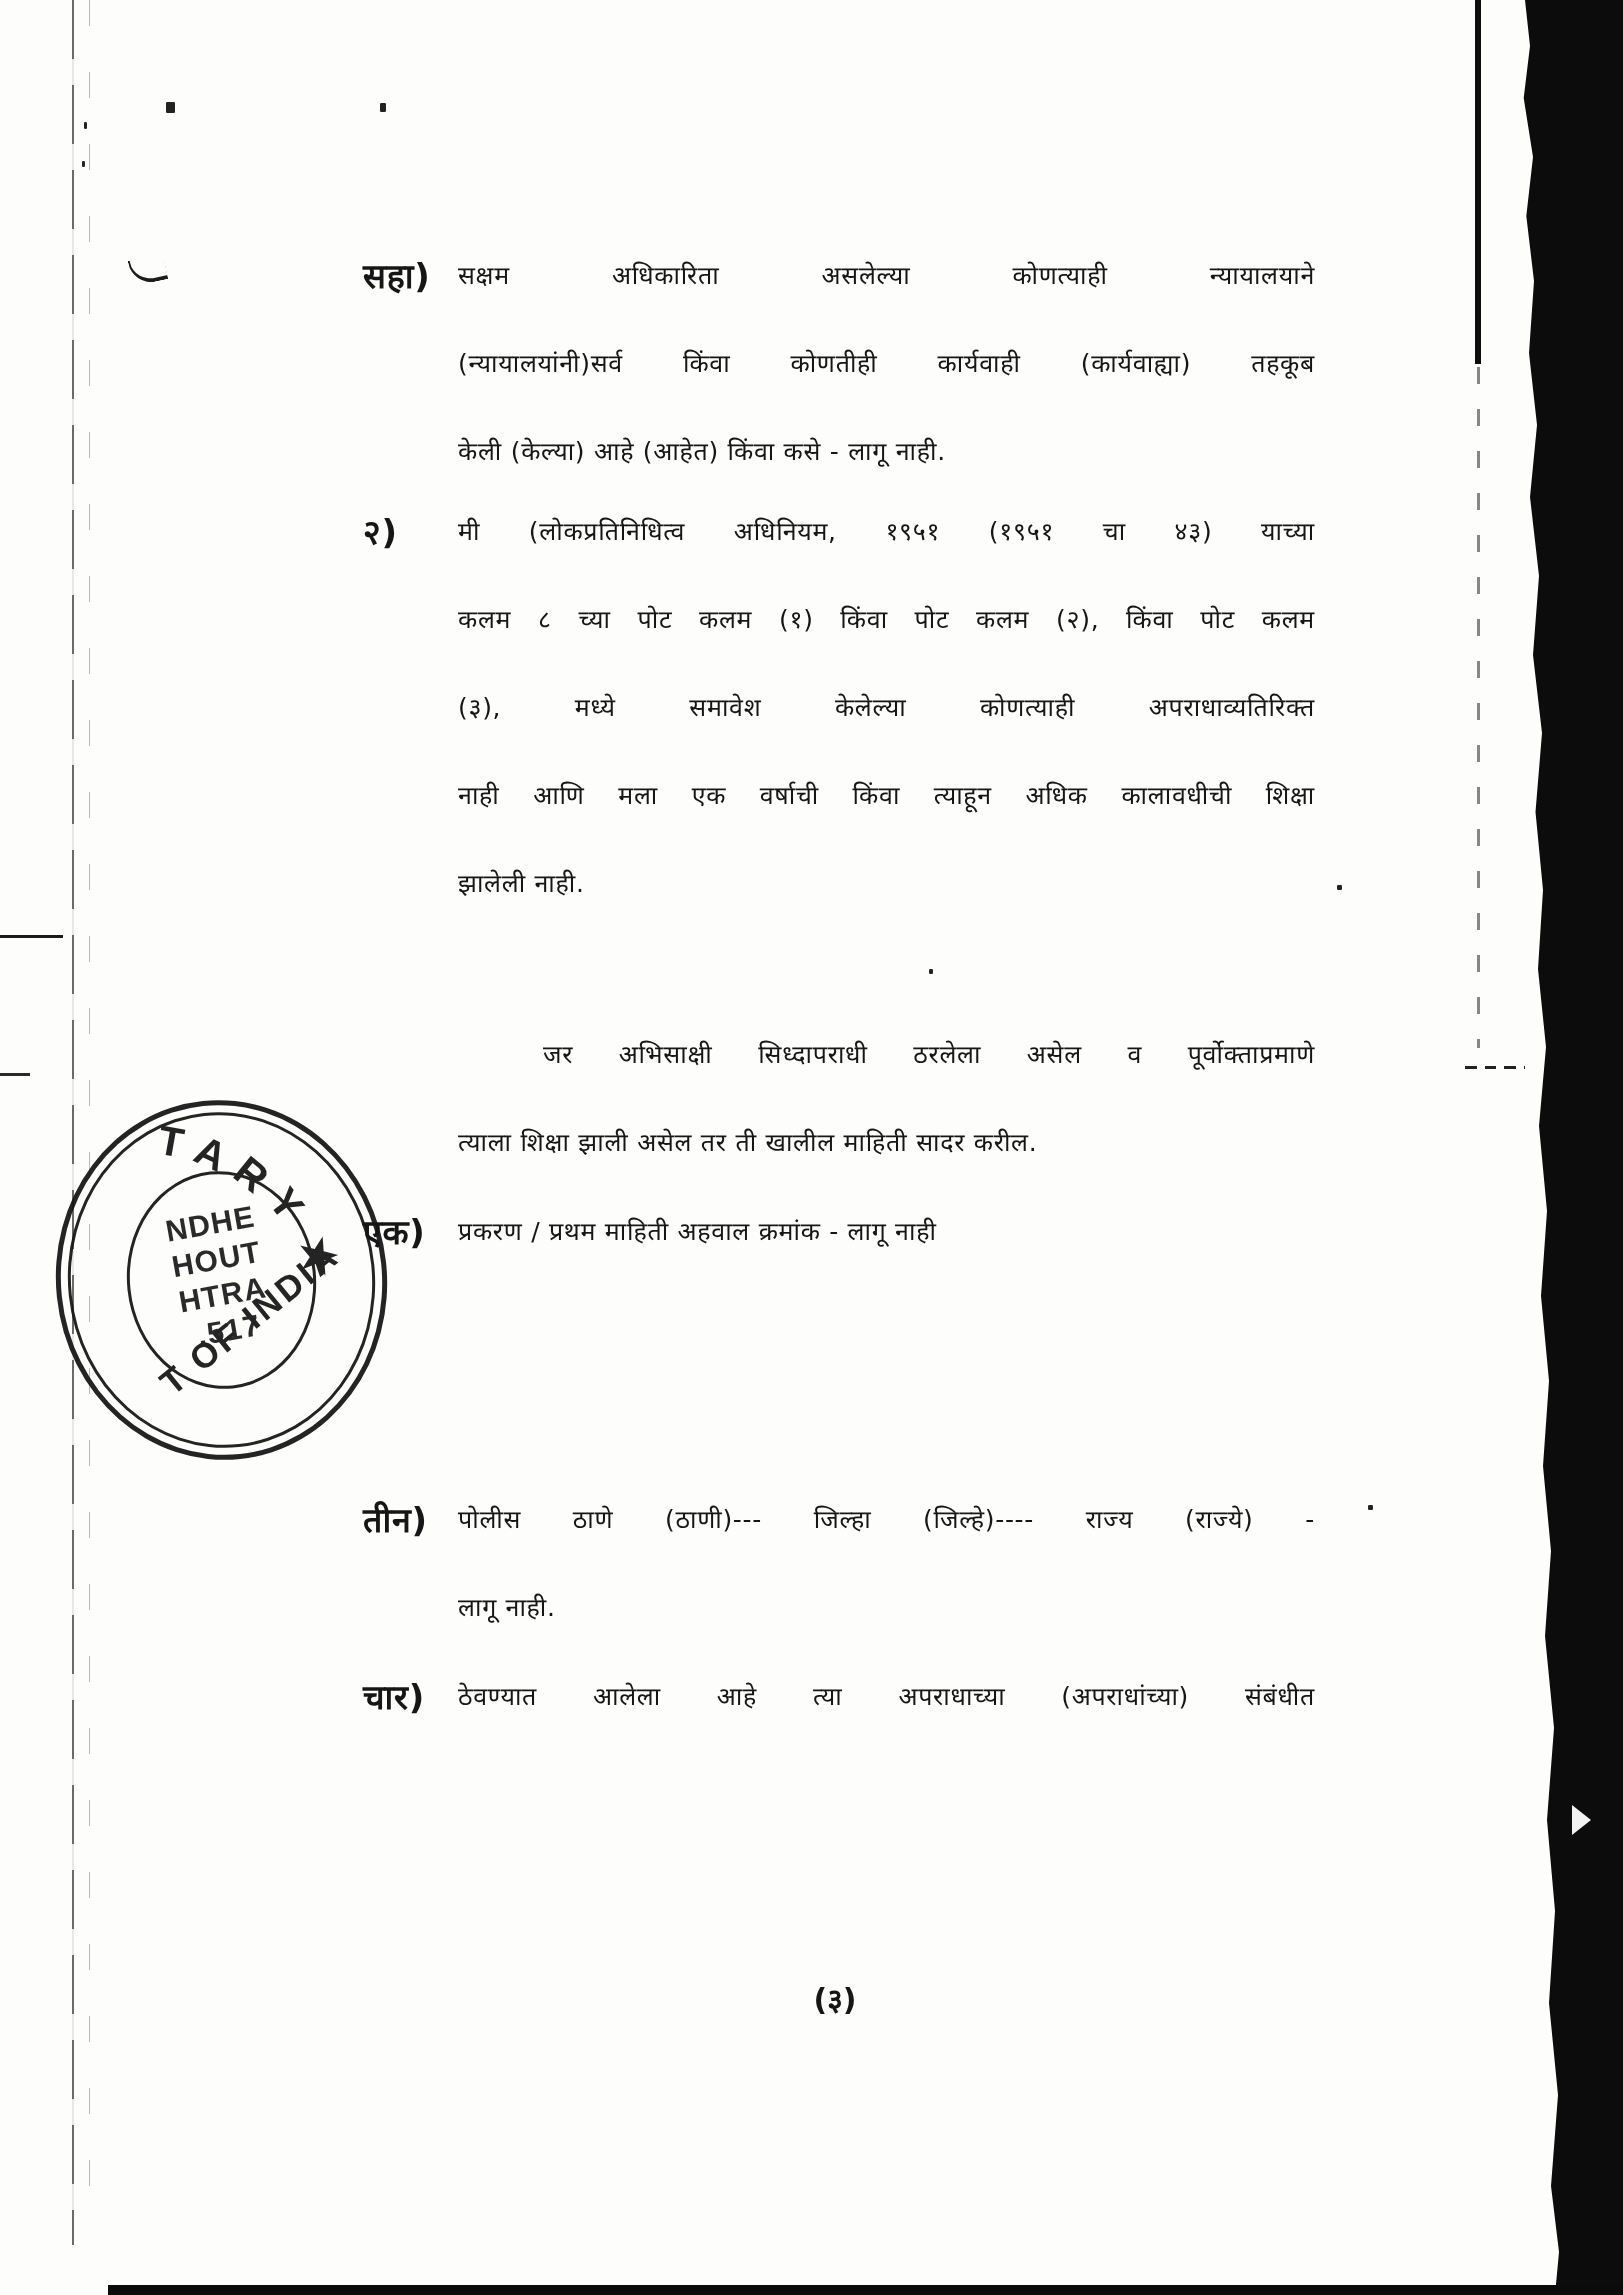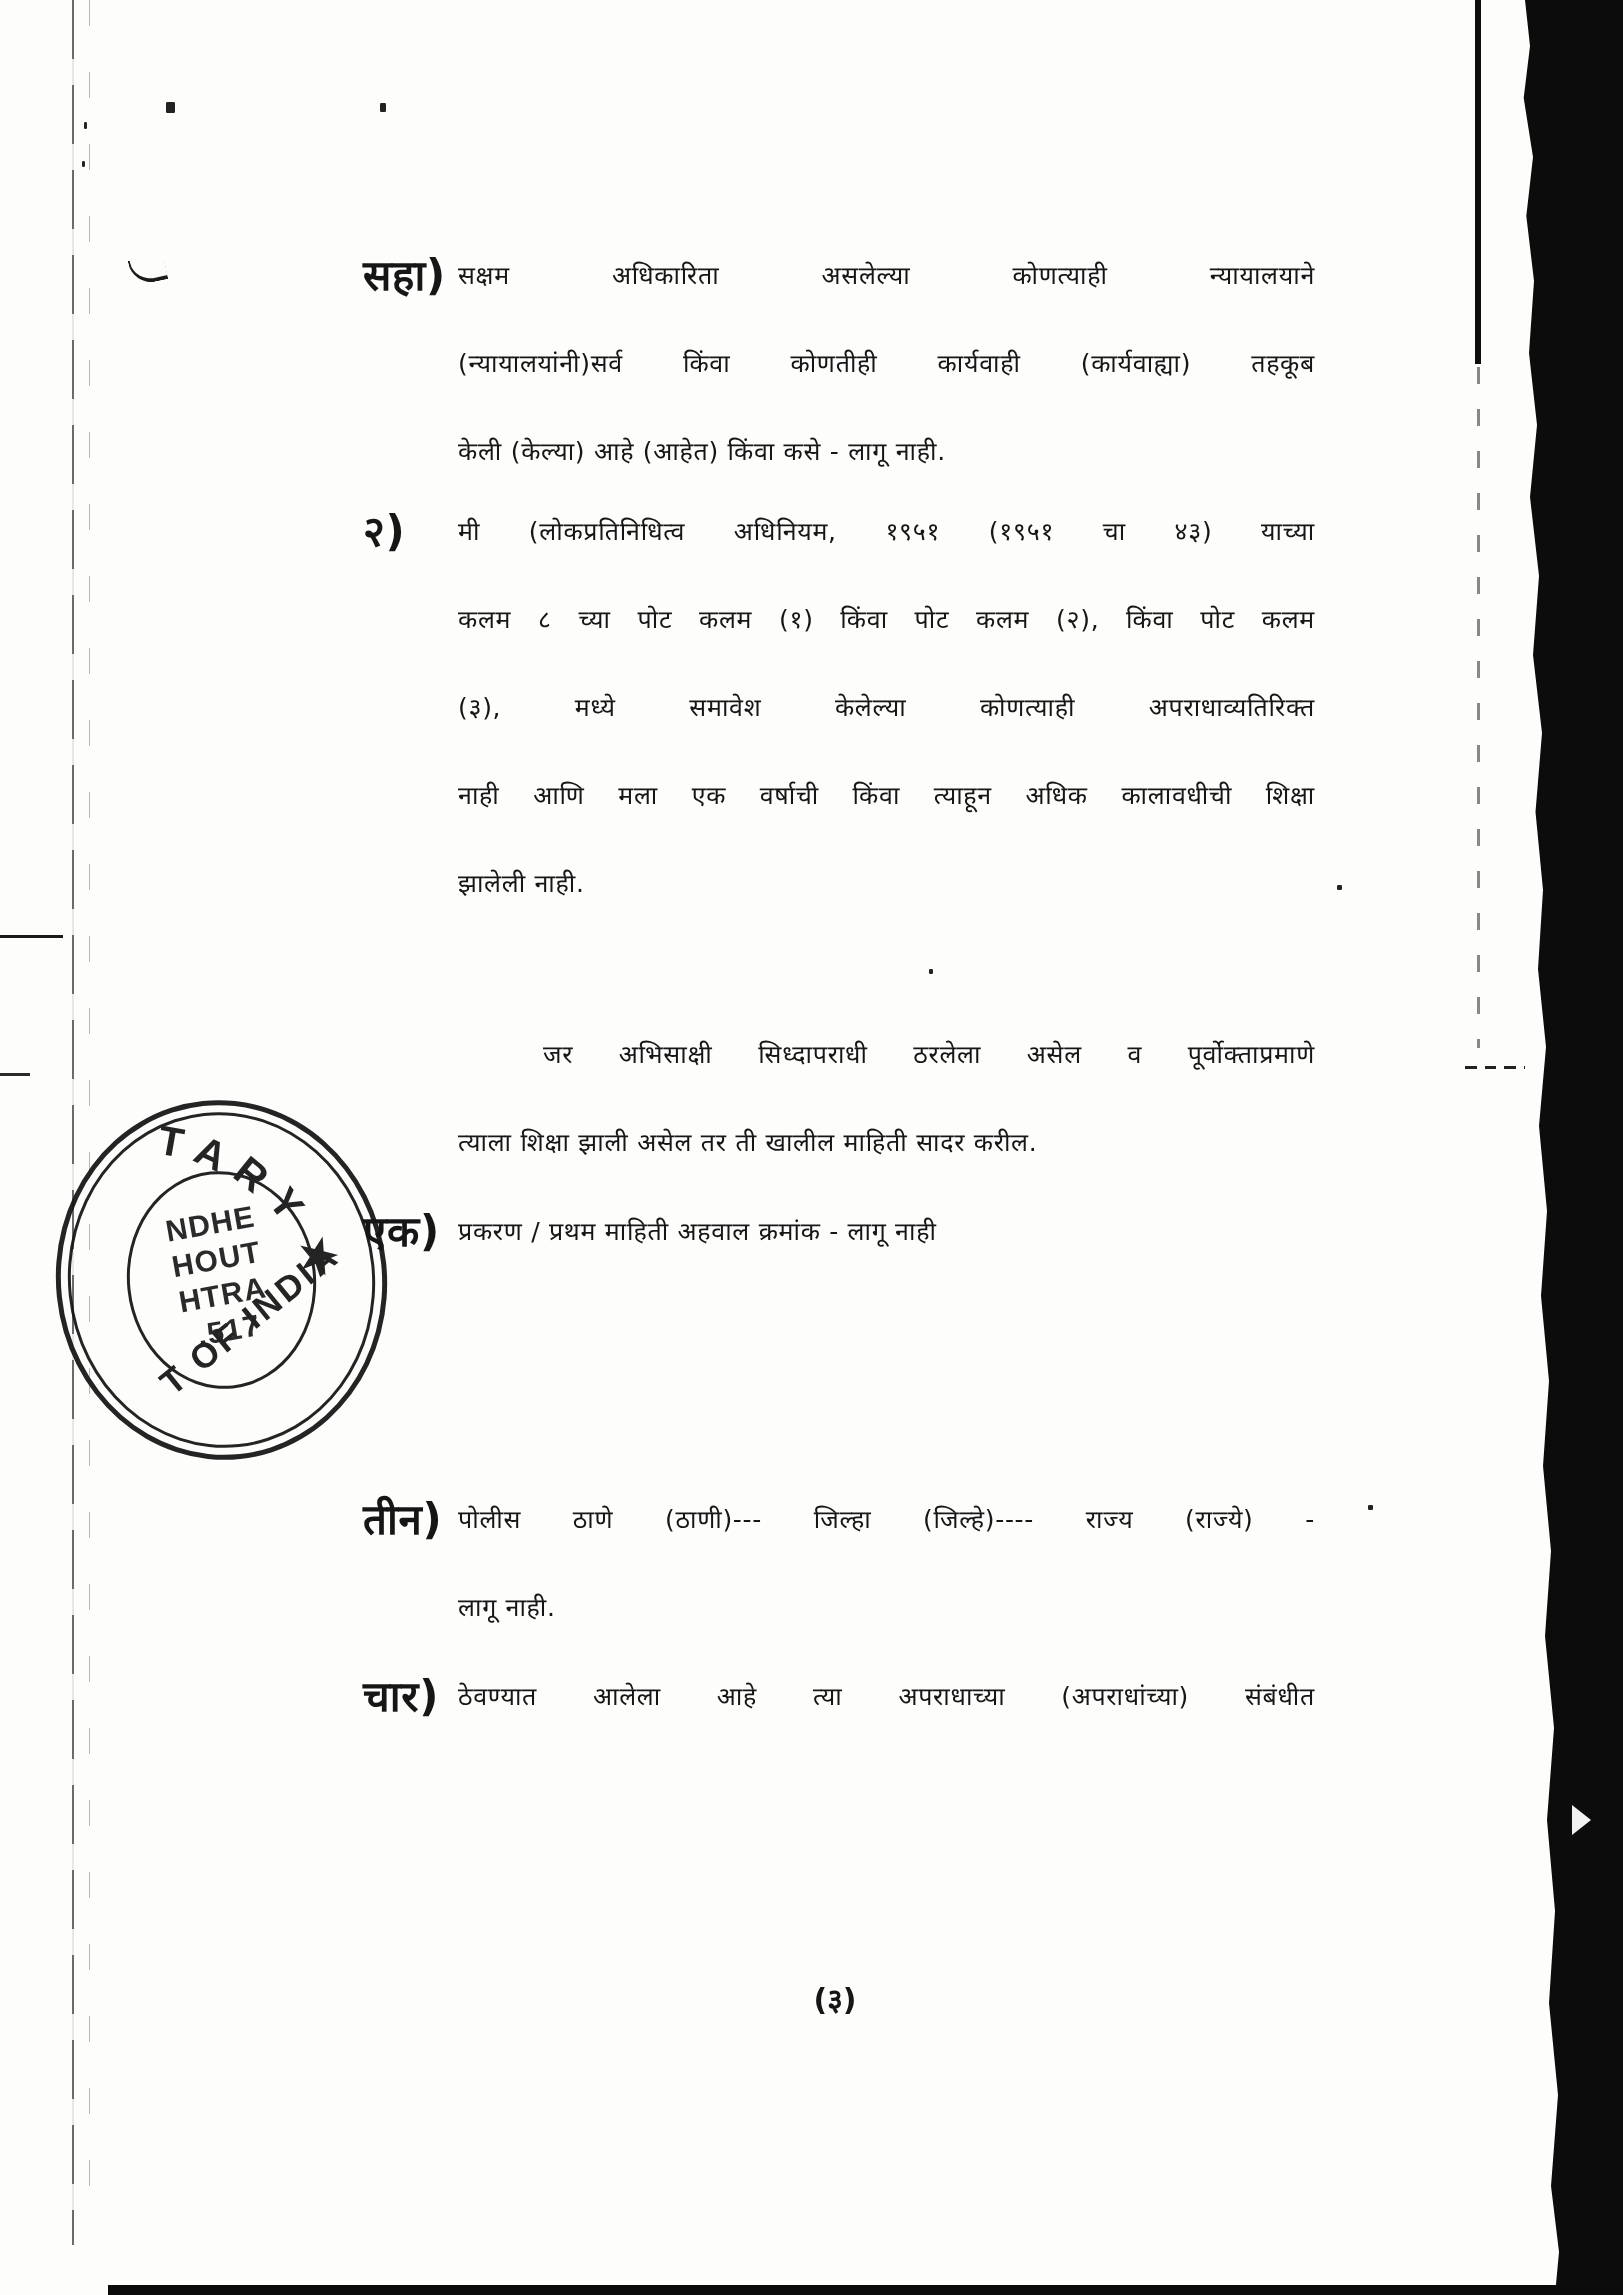--- a/index.html
+++ b/index.html
@@ -8,21 +8,21 @@
     width:1623px;height:2295px;
     background:#fdfdfc;
     overflow:hidden;
     font-family:"DejaVu Sans","Liberation Sans",sans-serif;
     color:#161616;
   }
   
   .para{position:absolute;left:363px;width:952px;}
   .plabel{
     position:absolute;left:0;top:0;
-    font-size:42px;font-weight:600;line-height:88px;
+    font-size:34px;font-weight:600;line-height:88px;
     letter-spacing:0.7px;
   }
   .pbody{margin-left:95px;}
   .line{
     font-size:25px;font-weight:400;line-height:88px;
     letter-spacing:0.7px;
   }
   .just{text-align:justify;text-align-last:justify;}
   .indent{text-indent:85px;}
   .pagenum{

